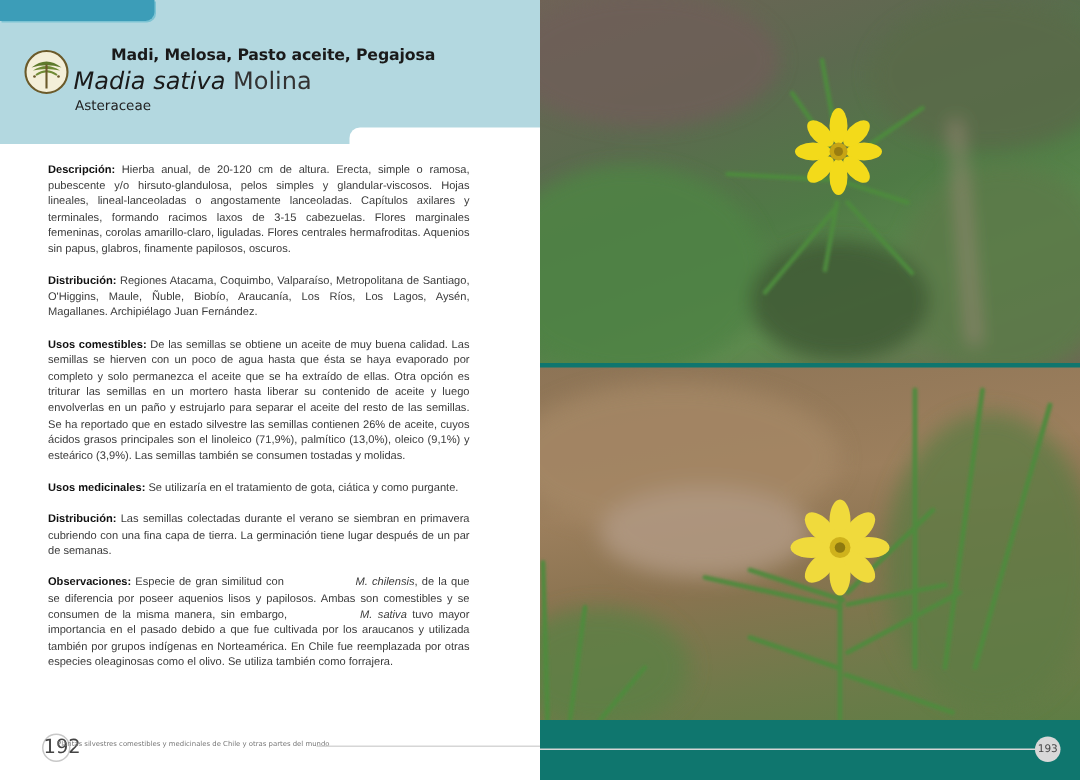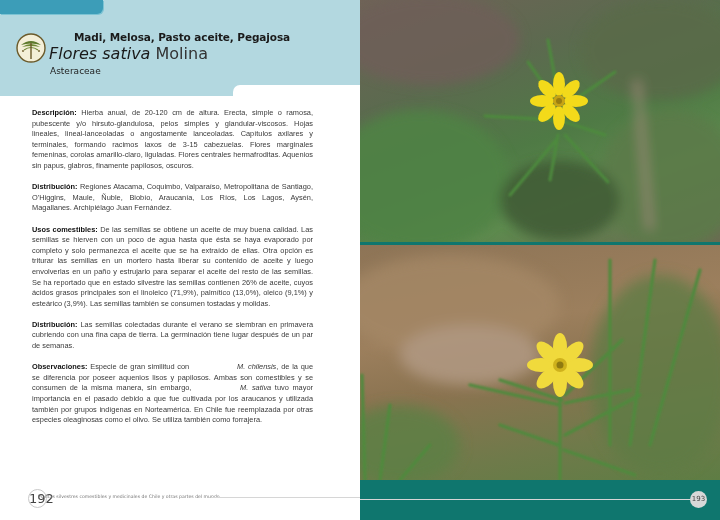--- a/index.html
+++ b/index.html
@@ -86,29 +86,30 @@
     <path d="M5 12 Q15 4 25 12 Q15 9 5 12 Z" fill="#5e7a2c"></path>
     <path d="M6 14 Q15 8 24 14 Q15 12 6 14 Z" fill="#6f8a34"></path>
     <path d="M8 17 Q15 12 22 17" fill="none" stroke="#6f8a34" stroke-width="1.2"></path>
     <rect x="14.3" y="10" width="1.4" height="16" fill="#6b5a2a"></rect>
     <circle cx="7" cy="18" r="0.9" fill="#6b5a2a"></circle>
     <circle cx="23" cy="18" r="0.9" fill="#6b5a2a"></circle>
   </svg>
 
   <div class="common-names">Madi, Melosa, Pasto aceite, Pegajosa</div>
   <div class="sci-name">
-    <span class="genus">Flores sativa</span>
+    <span class="genus">Madia sativa</span>
     <span class="author">Molina</span>
   </div>
   <div class="family">Asteraceae</div>
 
   <div class="body-text">
     <p><b>Descripción:</b><span> Hierba anual, de 20-120 cm de altura. Erecta, simple o ramosa, pubescente y/o hirsuto-glandulosa, pelos simples y glandular-viscosos. Hojas lineales, lineal-lanceoladas o angostamente lanceoladas. Capítulos axilares y terminales, formando racimos laxos de 3-15 cabezuelas. Flores marginales femeninas, corolas amarillo-claro, liguladas. Flores centrales hermafroditas. Aquenios sin papus, glabros, finamente papilosos, oscuros.</span></p>
     <p><b>Distribución:</b><span> Regiones Atacama, Coquimbo, Valparaíso, Metropolitana de Santiago, O'Higgins, Maule, Ñuble, Biobío, Araucanía, Los Ríos, Los Lagos, Aysén, Magallanes. Archipiélago Juan Fernández.</span></p>
     <p><b>Usos comestibles:</b><span> De las semillas se obtiene un aceite de muy buena calidad. Las semillas se hierven con un poco de agua hasta que ésta se haya evaporado por completo y solo permanezca el aceite que se ha extraído de ellas. Otra opción es triturar las semillas en un mortero hasta liberar su contenido de aceite y luego envolverlas en un paño y estrujarlo para separar el aceite del resto de las semillas. Se ha reportado que en estado silvestre las semillas contienen 26% de aceite, cuyos ácidos grasos principales son el linoleico (71,9%), palmítico (13,0%), oleico (9,1%) y esteárico (3,9%). Las semillas también se consumen tostadas y molidas.</span></p>
+    <p><b>Usos medicinales:</b><span> Se utilizaría en el tratamiento de gota, ciática y como purgante.</span></p>
     <p><b>Distribución:</b><span> Las semillas colectadas durante el verano se siembran en primavera cubriendo con una fina capa de tierra. La germinación tiene lugar después de un par de semanas.</span></p>
     <p><b>Observaciones:</b><span> Especie de gran similitud con </span><i>M. chilensis</i><span>, de la que se diferencia por poseer aquenios lisos y papilosos. Ambas son comestibles y se consumen de la misma manera, sin embargo, </span><i>M. sativa</i><span> tuvo mayor importancia en el pasado debido a que fue cultivada por los araucanos y utilizada también por grupos indígenas en Norteamérica. En Chile fue reemplazada por otras especies oleaginosas como el olivo. Se utiliza también como forrajera.</span></p>
   </div>
 
   <div class="footer-left">
     <div class="page-num-left">192</div>
     <div class="footer-title">Plantas silvestres comestibles y medicinales de Chile y otras partes del mundo</div>
     <div class="footer-line-left"></div>
   </div>
 </div>

